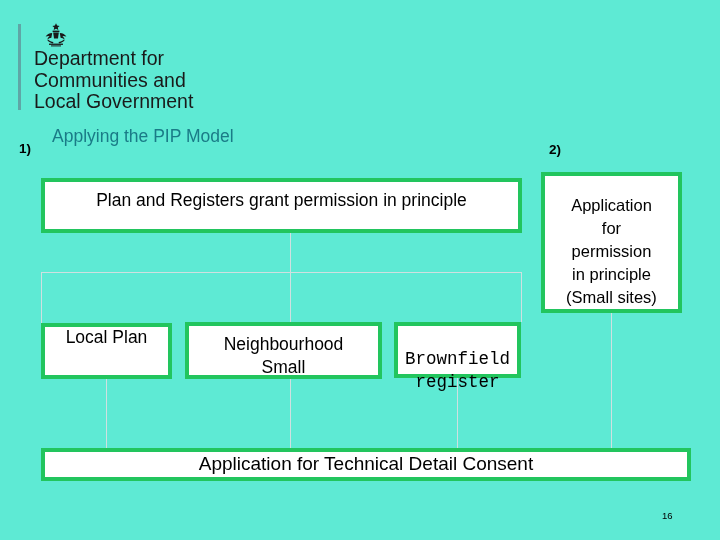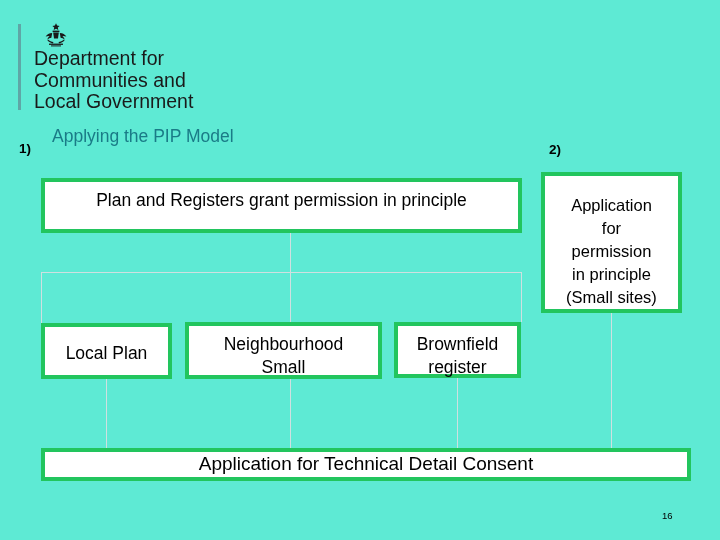--- a/index.html
+++ b/index.html
@@ -126,34 +126,35 @@
   }
   #box-application-pip {
     left: 541px; top: 172px; width: 141px; height: 141px;
     padding-top: 5px;
     font-size: 16.5px;
     line-height: 23px;
     align-items: flex-end;
   }
   #box-local-plan {
     left: 41px; top: 323px; width: 131px; height: 56px;
-    padding-top: 16px;
+    padding-top: 0;
     font-size: 17.5px;
   }
   #box-neighbourhood-plan {
     left: 185px; top: 322px; width: 197px; height: 57px;
     padding-top: 7px;
     font-size: 17.5px;
     line-height: 23px;
   }
   #box-brownfield-register {
     left: 394px; top: 322px; width: 127px; height: 56px;
-    padding-top: 7px;
+    padding-top: 22px;
     font-size: 17.5px;
     line-height: 23px;
+    font-family: Liberation Mono, monospace;
   }
   #box-technical-detail {
     left: 41px; top: 448px; width: 650px; height: 33px;
     padding-top: 1px;
     font-size: 19px;
   }
 
   
   #page-number {
     position: absolute;

